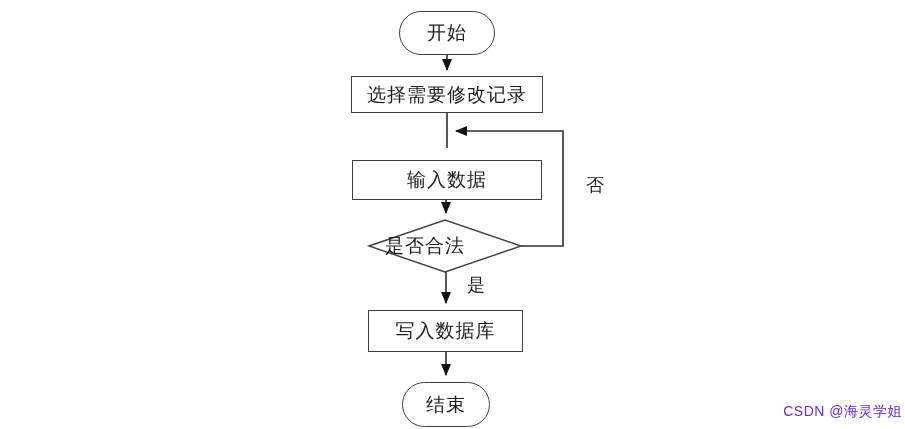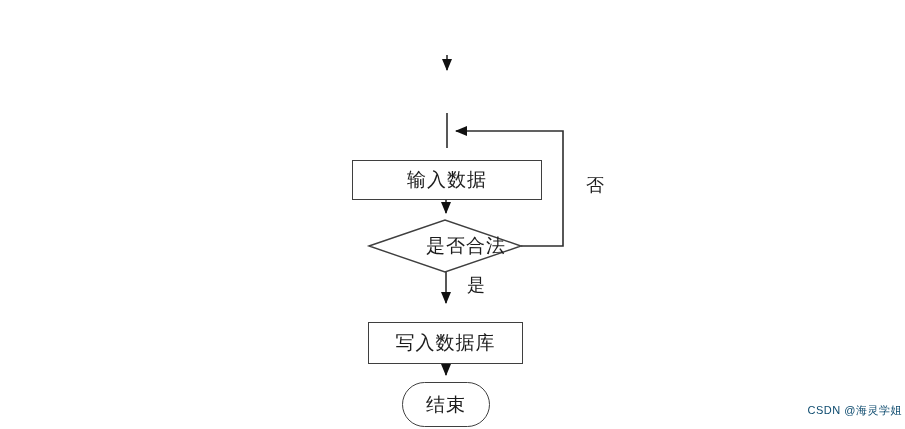--- a/index.html
+++ b/index.html
@@ -34,44 +34,44 @@
     font-size: 19px;
     letter-spacing: 1px;
     white-space: nowrap;
   }
   .terminator {
     border-radius: 23px;
   }
   .node-start   { left: 399px; top: 11px;  width: 96px;  height: 44px; }
   .node-select  { left: 351px; top: 76px;  width: 192px; height: 37px; }
   .node-input   { left: 352px; top: 148px; width: 190px; height: 40px; margin-top: 12px; }
-  .node-write   { left: 368px; top: 310px; width: 155px; height: 42px; margin-top: 12px; }
+  .node-write   { left: 368px; top: 310px; width: 155px; height: 42px; }
   .node-end     { left: 402px; top: 382px; width: 88px;  height: 45px; align-items: center; }
   .diamond-label {
     position: absolute;
     left: 385px; top: 235px; width: 121px; height: 22px;
-    display: flex; align-items: center; justify-content: flex-end;
+    display: flex; align-items: center; justify-content: flex-start;
     color: #1c1c1c; font-size: 19px; letter-spacing: 1px;
     background: transparent;
   }
   .edge-label {
     position: absolute;
     color: #1c1c1c;
     font-size: 18px;
     line-height: 1;
   }
   .edge-label-no  { left: 586px; top: 176px; }
   .edge-label-yes { left: 467px; top: 276px; }
   .watermark {
     position: absolute;
     right: 3px;
     top: 403px;
     font-family: "Liberation Sans", "DejaVu Sans", sans-serif;
-    font-size: 11px;
-    color: #0c4a6e;
+    font-size: 14px;
+    color: #6d28d9;
     letter-spacing: 0.5px;
   }
 </style>
 </head>
 <body>
 
 <div class="canvas">
 
   <svg class="connector-layer" width="905" height="429" viewBox="0 0 905 429">
     <defs>
@@ -88,21 +88,27 @@
 
     <path d="M446,188 L446,213" fill="none" stroke="#2e2e2e" stroke-width="1.6" marker-end="url(#arrow)"></path>
 
     <path d="M446,272 L446,303" fill="none" stroke="#2e2e2e" stroke-width="1.6" marker-end="url(#arrow)"></path>
 
     <path d="M446,352 L446,375" fill="none" stroke="#2e2e2e" stroke-width="1.6" marker-end="url(#arrow)"></path>
 
     <polygon points="369,246 445,220 521,246 445,272" fill="#ffffff" stroke="#3f3f3f" stroke-width="1.4"></polygon>
   </svg>
 
+  <div class="node terminator node-start">
+    <span>开始</span>
+  </div>
 
+  <div class="node node-select">
+    <span>选择需要修改记录</span>
+  </div>
 
   <div class="node node-input">
     <span>输入数据</span>
   </div>
 
   <div class="diamond-label">
     <span>是否合法</span>
   </div>
 
   <div class="edge-label edge-label-no">

